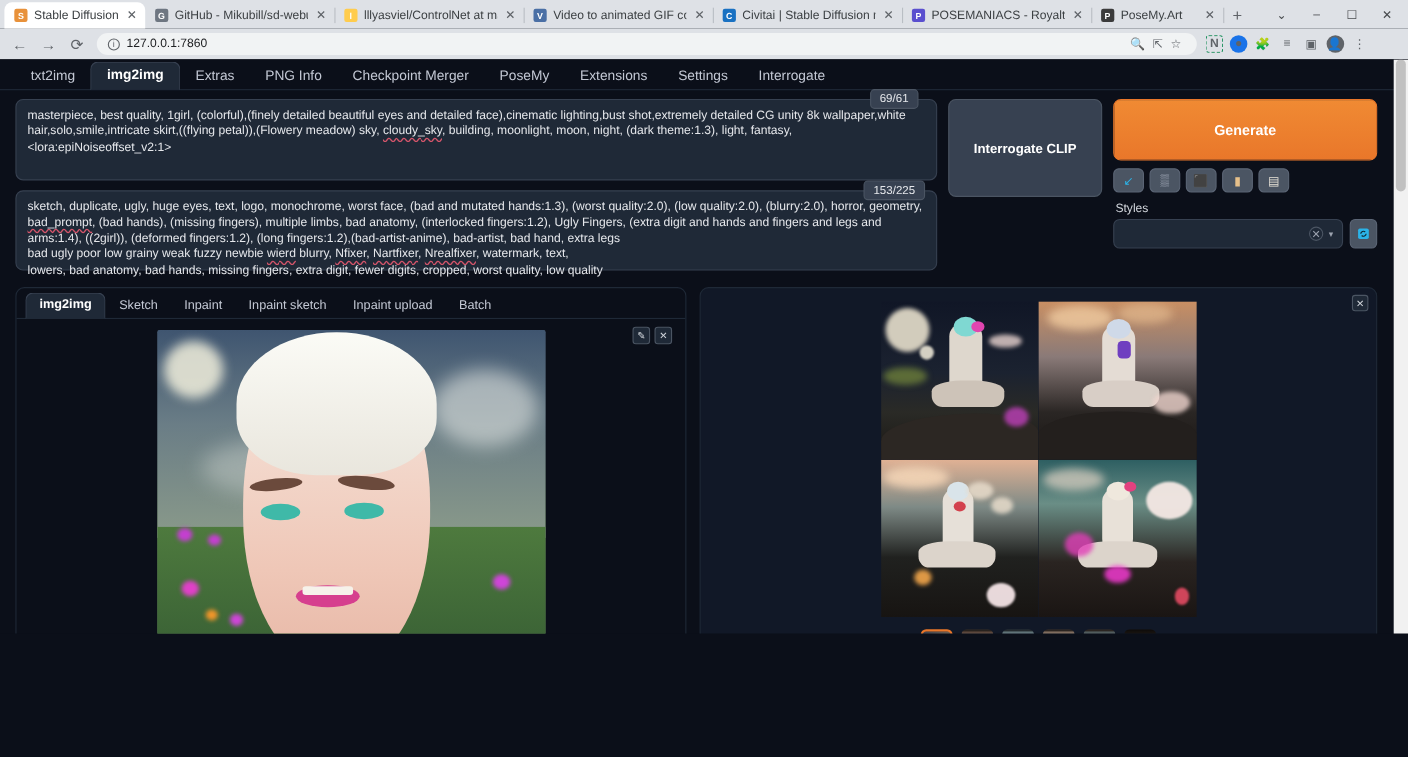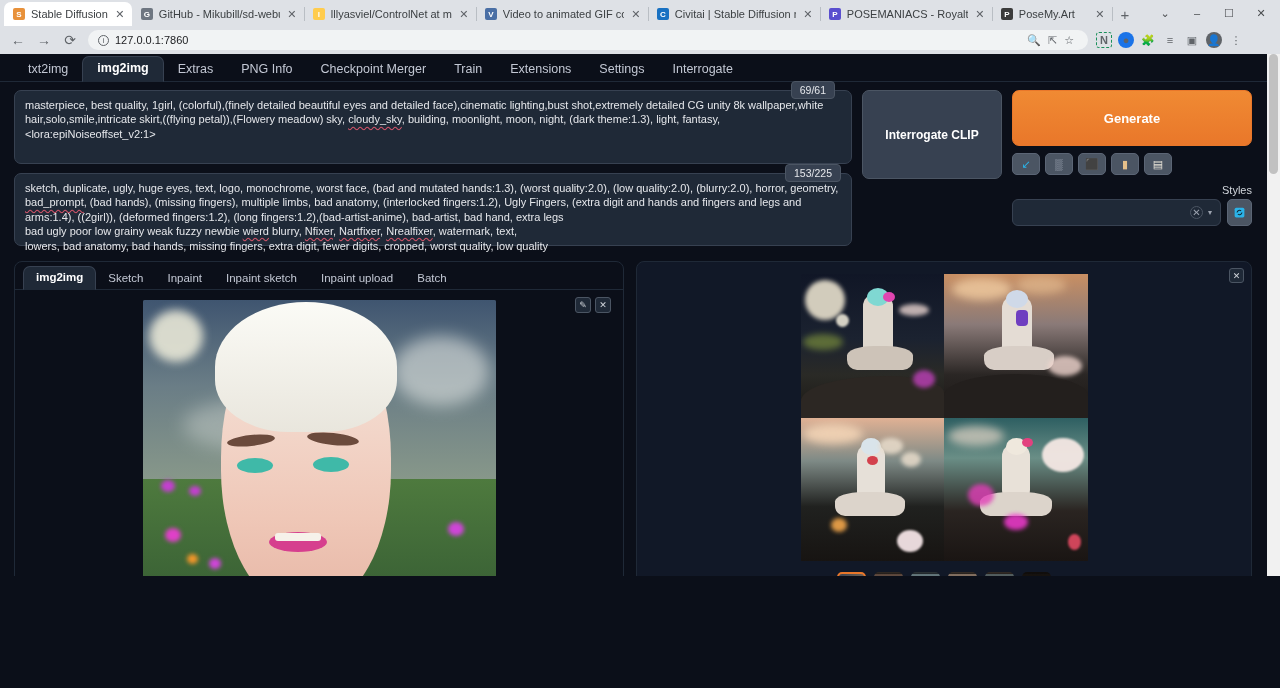--- a/index.html
+++ b/index.html
@@ -222,21 +222,21 @@
   }
   .mini-row { display: flex; gap: 5px; margin-top: 7px; }
   .mini-btn {
     width: 28px; height: 22px;
     background: #4b5563;
     border: 1px solid #5b6575;
     border-radius: 5px;
     display: flex; align-items: center; justify-content: center;
     font-size: 11px;
   }
-  .styles-label { font-size: 11px; color: #d1d5db; margin: 9px 0 3px 2px; text-align: right; }
+  .styles-label { font-size: 11px; color: #d1d5db; margin: 9px 0 3px 2px; }
   .styles-row { display: flex; gap: 6px; align-items: flex-start; }
   .styles-select {
     flex: 1 1 auto;
     height: 27px;
     background: #1f2937;
     border: 1px solid #374151;
     border-radius: 6px;
     display: flex; align-items: center; justify-content: flex-end;
     gap: 5px; padding-right: 8px;
   }
@@ -431,21 +431,21 @@
 </div>
 
 <div class="page">
 
   <div class="topnav" id="topnav-host">
       <div class="tab">txt2img</div>
       <div class="tab active">img2img</div>
       <div class="tab">Extras</div>
       <div class="tab">PNG Info</div>
       <div class="tab">Checkpoint Merger</div>
-      <div class="tab">Train</div>
+      <div class="tab">PoseMy</div>
       <div class="tab">Extensions</div>
       <div class="tab">Settings</div>
       <div class="tab">Interrogate</div>
     </div>
 
   <div class="body-area">
     <div class="prompt-col">
       <div class="prompt-box" id="prompt-pos">
         <span id="pos-text">masterpiece, best quality, 1girl, (colorful),(finely detailed beautiful eyes and detailed face),cinematic lighting,bust shot,extremely detailed CG unity 8k wallpaper,white hair,solo,smile,intricate skirt,((flying petal)),(Flowery meadow) sky, <span class="spell">cloudy_sky</span>, building, moonlight, moon, night, (dark theme:1.3), light, fantasy,<br>&lt;lora:epiNoiseoffset_v2:1&gt;</span>
         <div class="token-counter">69/61</div>

